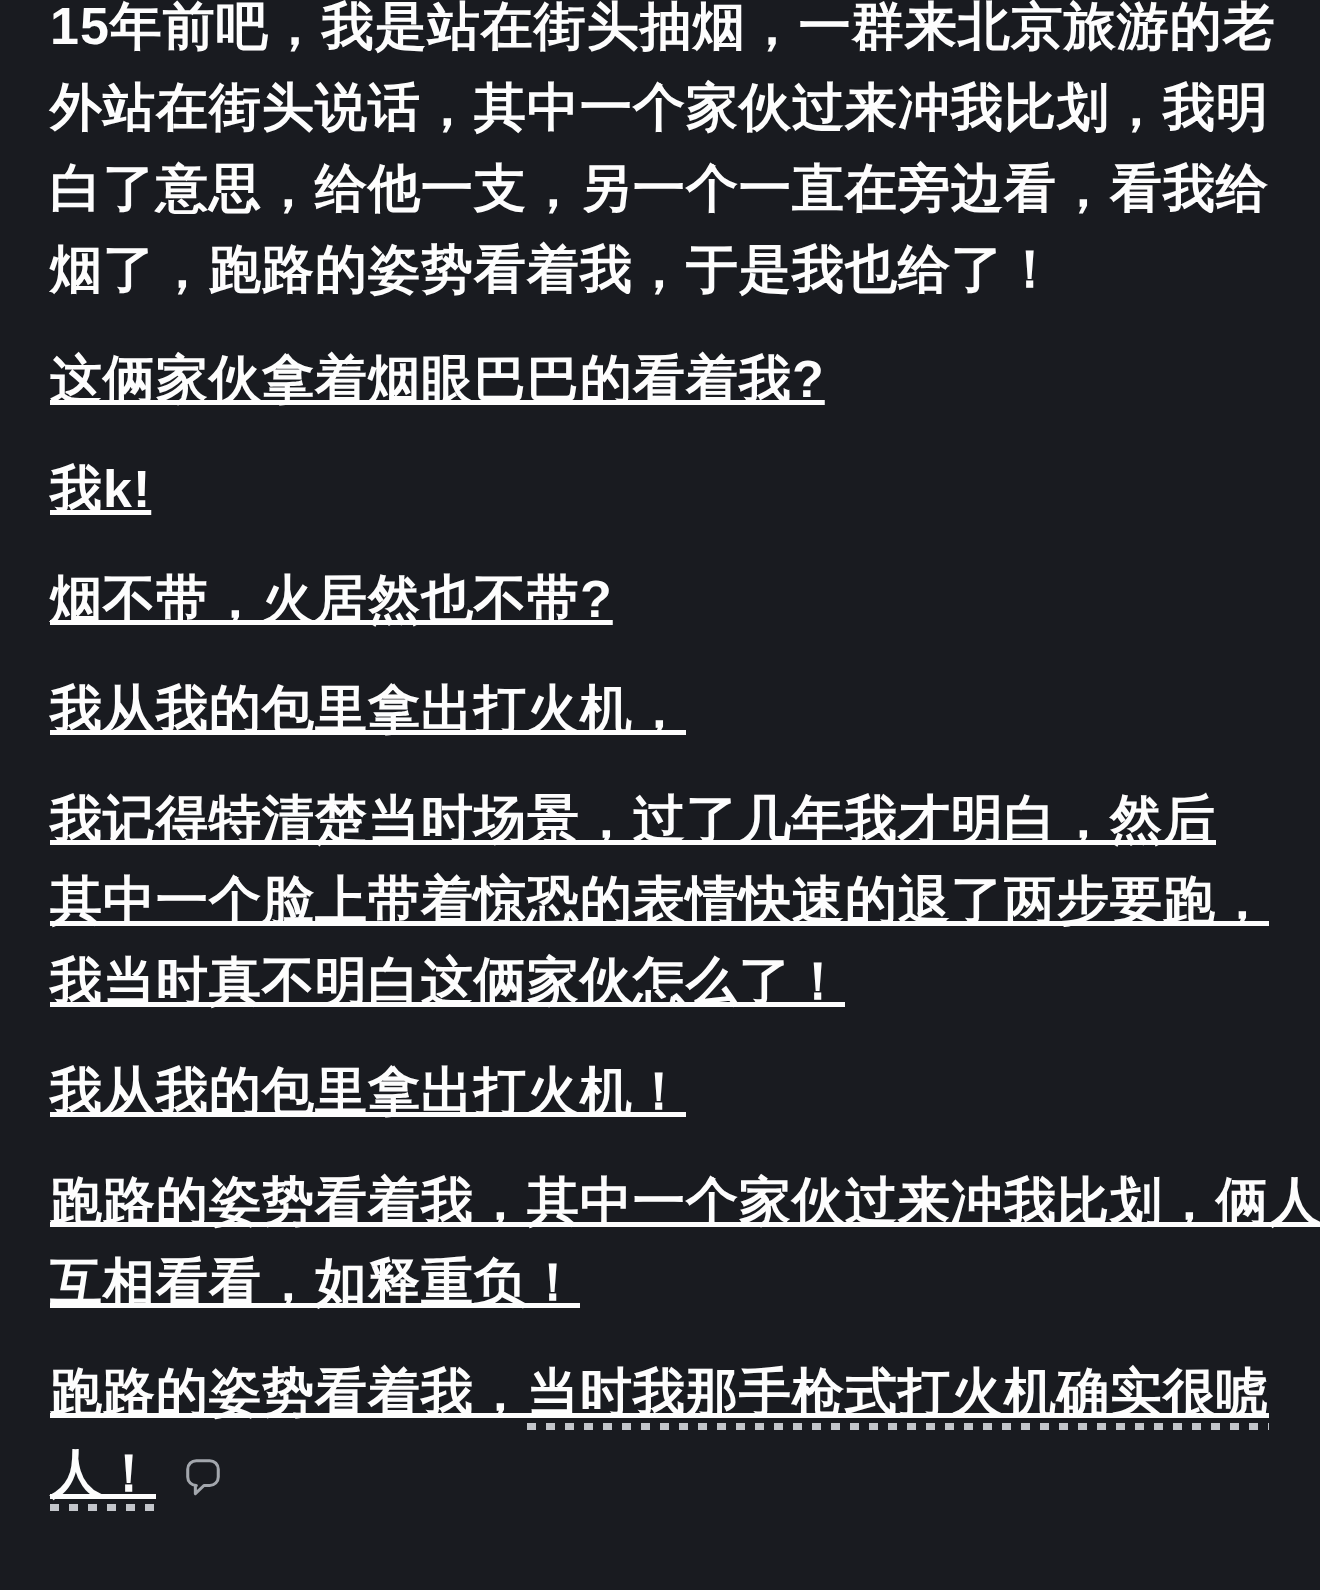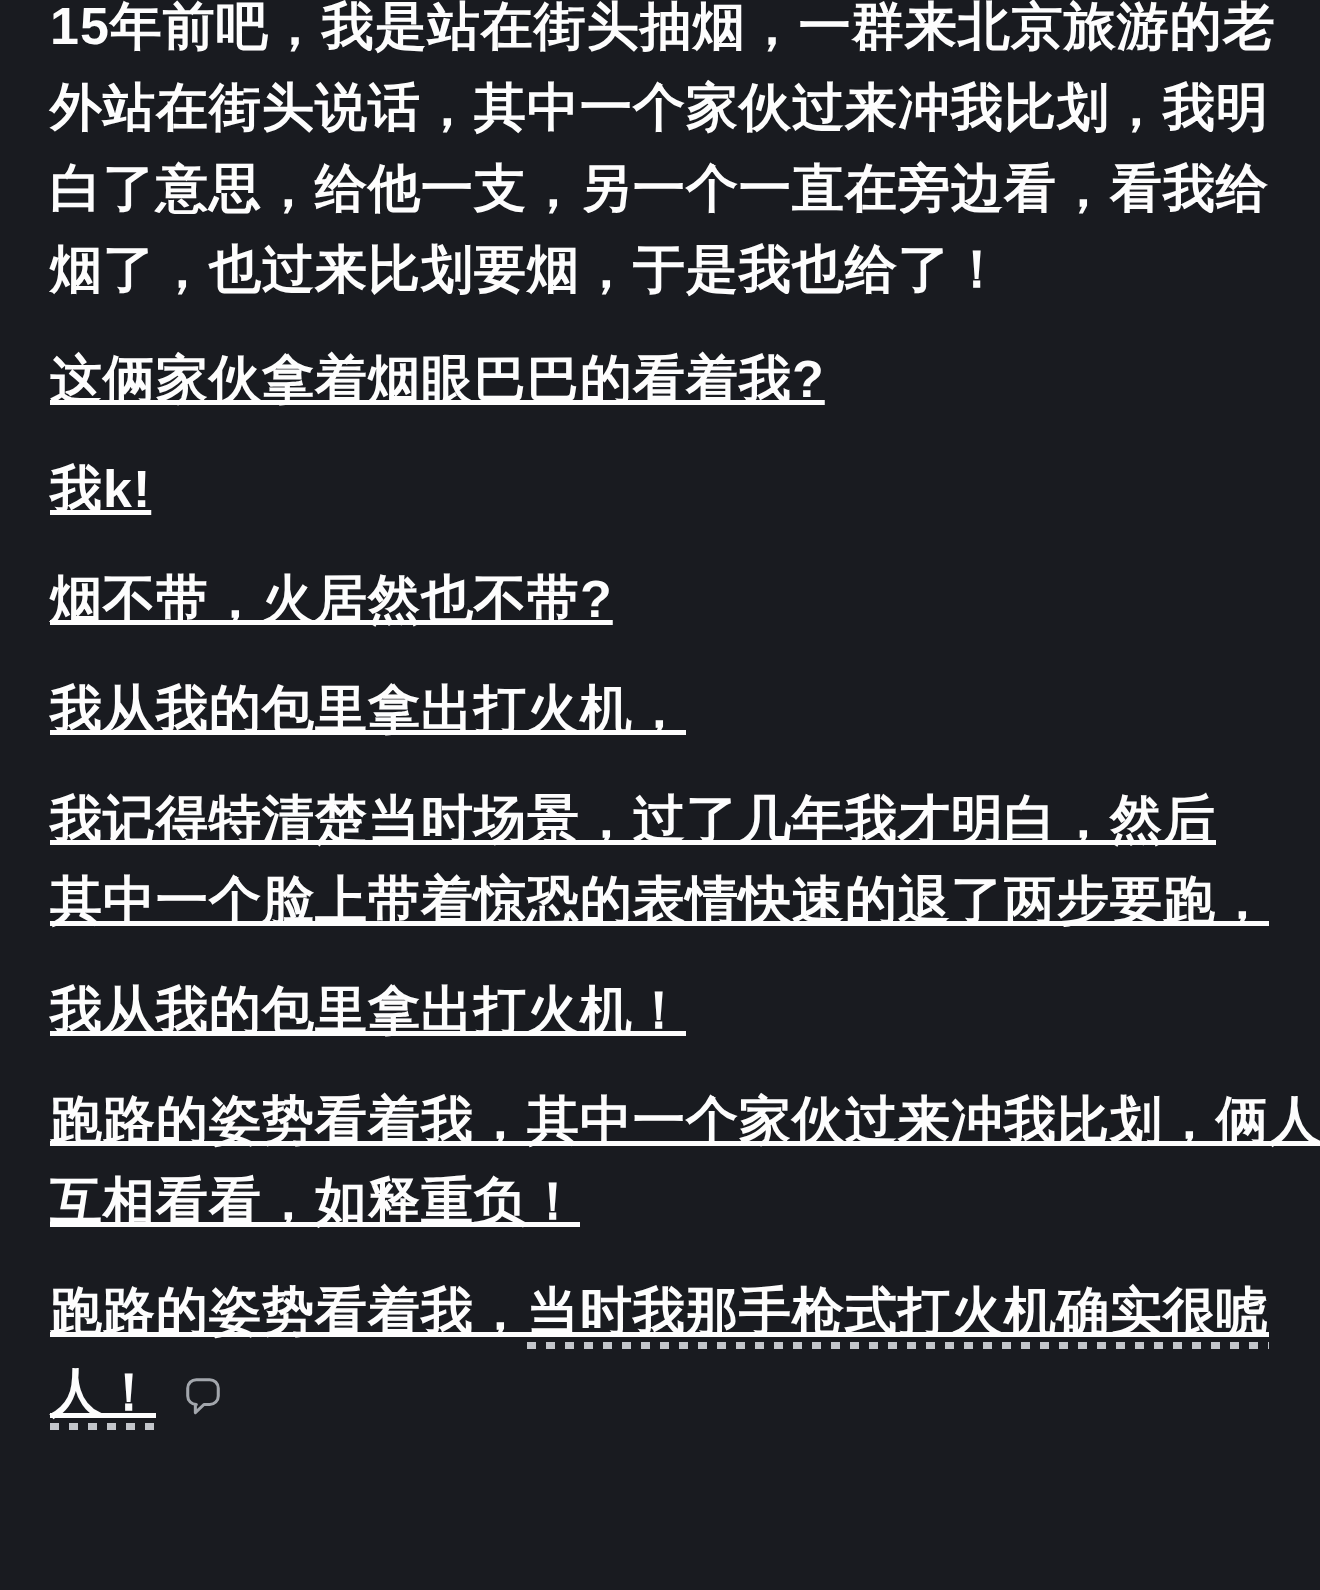--- a/index.html
+++ b/index.html
@@ -46,21 +46,21 @@
 </style>
 </head>
 <body>
 
 <div class="post-body">
 
   <div class="paragraph">
     <div class="line">15年前吧，我是站在街头抽烟，一群来北京旅游的老</div>
     <div class="line">外站在街头说话，其中一个家伙过来冲我比划，我明</div>
     <div class="line">白了意思，给他一支，另一个一直在旁边看，看我给</div>
-    <div class="line">烟了，也过来比划要烟，于是我也给了！</div>
+    <div class="line">烟了，跑路的姿势看着我，于是我也给了！</div>
   </div>
 
   <div class="paragraph">
     <div class="line">这俩家伙拿着烟眼巴巴的看着我?</div>
   </div>
 
   <div class="paragraph">
     <div class="line">我k!</div>
   </div>
 
@@ -68,20 +68,21 @@
     <div class="line">烟不带，火居然也不带?</div>
   </div>
 
   <div class="paragraph">
     <div class="line">我从我的包里拿出打火机，</div>
   </div>
 
   <div class="paragraph">
     <div class="line">我记得特清楚当时场景，过了几年我才明白，然后</div>
     <div class="line">其中一个脸上带着惊恐的表情快速的退了两步要跑，</div>
+    <div class="line">我当时真不明白这俩家伙怎么了！</div>
   </div>
 
   <div class="paragraph">
     <div class="line">我从我的包里拿出打火机！</div>
   </div>
 
   <div class="paragraph">
     <div class="line">跑路的姿势看着我，其中一个家伙过来冲我比划，俩人</div>
     <div class="line">互相看看，如释重负！</div>
   </div>

